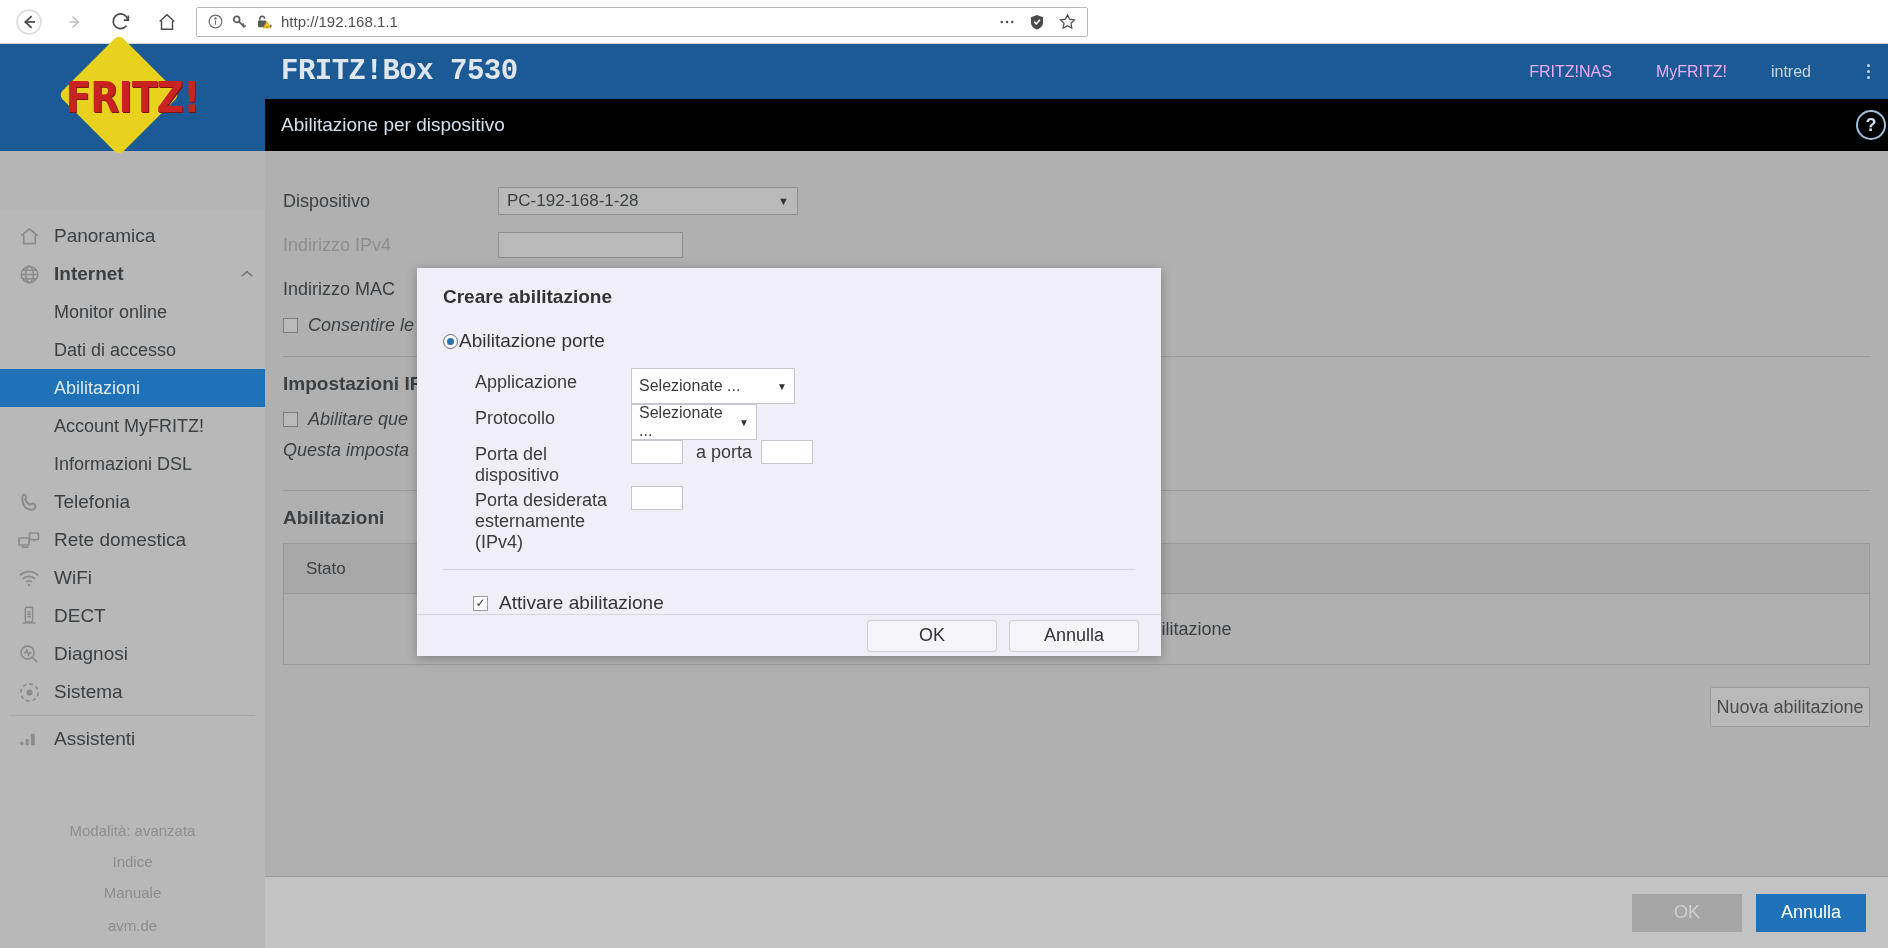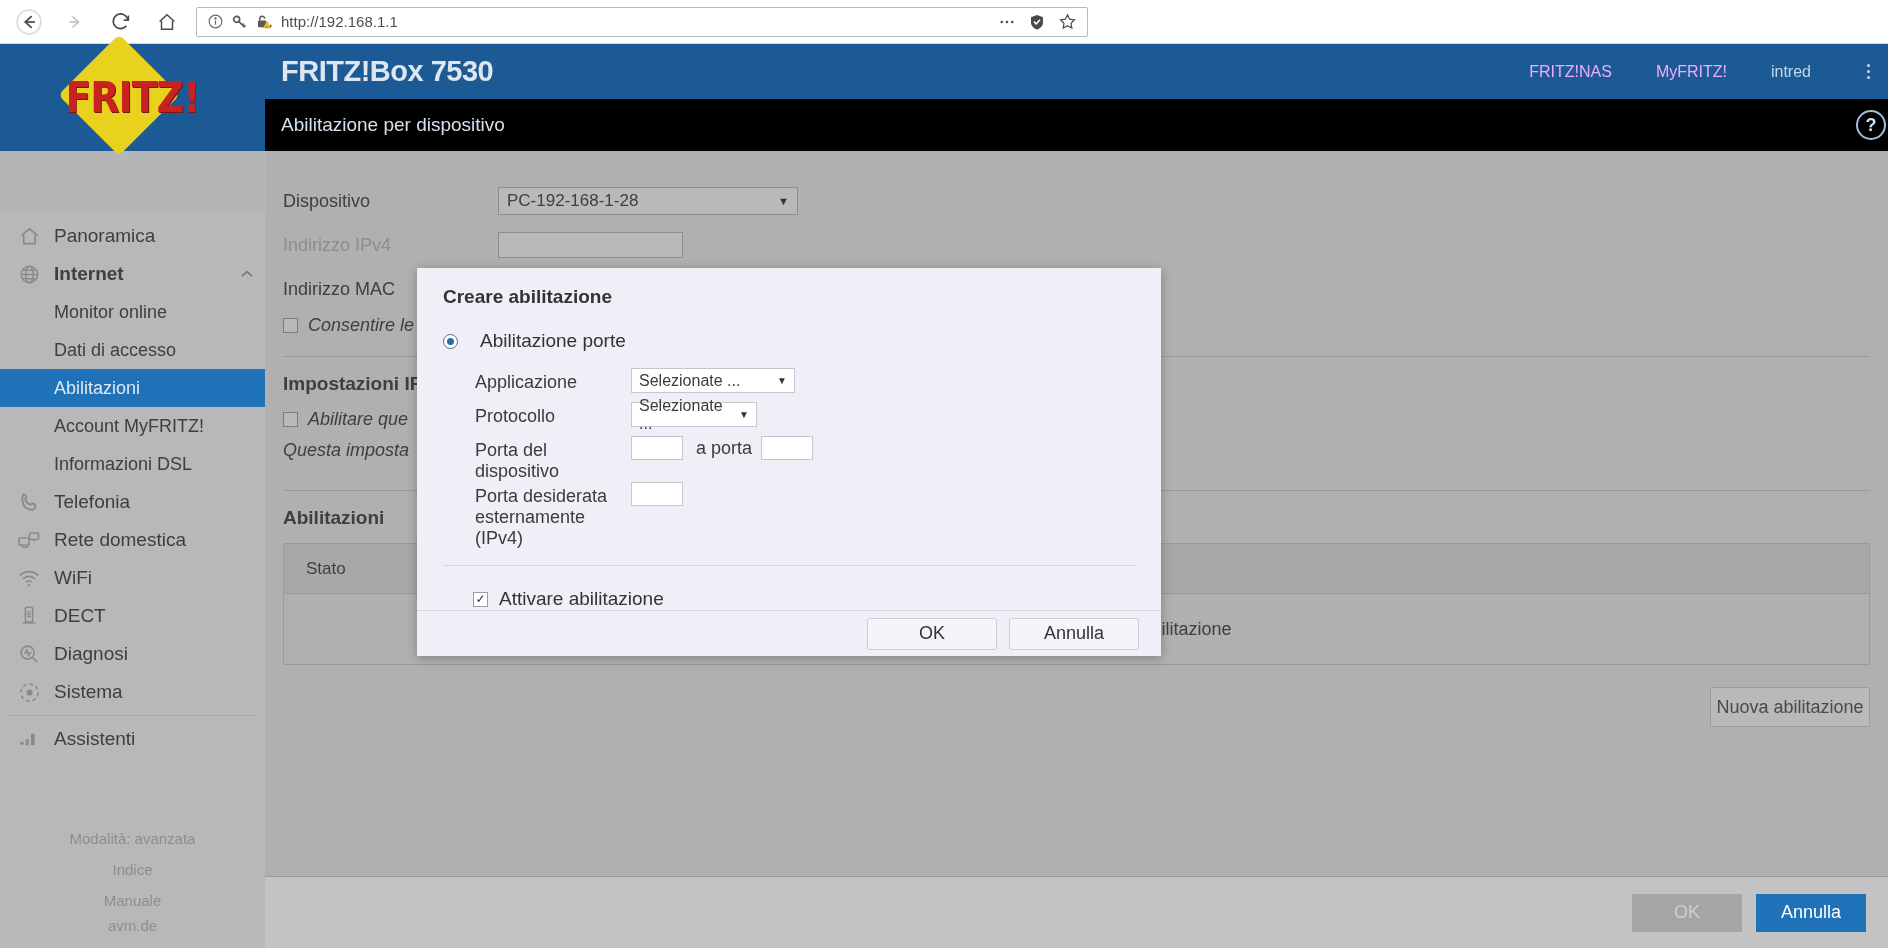--- a/index.html
+++ b/index.html
@@ -124,35 +124,35 @@
     margin: 4px 10px 4px 10px;
   }
   .sidebar-footer {
     background: #b8b8b8;
     padding: 6px 0 14px;
     text-align: center;
     font-size: 15px;
     color: #8d8d8d;
   }
   .sidebar-footer .row1 { display: flex; justify-content: center; gap: 14px; flex-direction: column; }
-  .sidebar-footer .row2 { margin-top: 8px; }
+  .sidebar-footer .row2 { margin-top: 16px; }
 
   
   .rightcol { flex: 1; display: flex; flex-direction: column; min-width: 0; }
   .header {
     height: 55px;
     background: #1c5a96;
     display: flex; align-items: center;
     padding: 0 18px 0 16px;
   }
   .brand {
     color: #dfe6ee;
     font-size: 29px;
     font-weight: bold;
-    font-family: Liberation Sans, sans-serif;
+    font-family: Liberation Mono, monospace;
     letter-spacing: -0.5px;
   }
   .hdr-links { margin-left: auto; display: flex; align-items: center; gap: 44px; }
   .hdr-link { color: #f0abfc; font-size: 16px; }
   .hdr-user { color: #c8d6e4; font-size: 16px; }
   .kebab { color: #c8d6e4; display: flex; flex-direction: column; gap: 3px; margin-left: 12px; }
   .kebab i { width: 3px; height: 3px; background: #c8d6e4; border-radius: 50%; display: block; }
 
   .subheader {
     height: 52px;
@@ -269,32 +269,32 @@
     box-shadow: 0 2px 10px rgba(0,0,0,0.28);
     z-index: 40;
     display: flex; flex-direction: column;
   }
   .modal-title {
     font-size: 19px; font-weight: bold;
     color: #333;
     padding: 18px 26px 0 26px;
   }
   .modal-body { padding: 22px 26px 0 26px; flex: 1; }
-  .radio-row { display: flex; align-items: center; gap: 22px; margin-bottom: 16px; }
+  .radio-row { display: flex; align-items: center; gap: 1px; margin-bottom: 16px; }
   .radio {
     width: 15px; height: 15px; border-radius: 50%;
     border: 1px solid #5a6b7a; background: #fff;
     display: flex; align-items: center; justify-content: center;
   }
   .radio i { width: 7px; height: 7px; border-radius: 50%; background: #2a6fa8; display:block; }
   .radio-lbl { font-size: 19px; color: #333; }
   .mrow { display: flex; align-items: flex-start; min-height: 34px; margin-bottom: 0; }
   .mlabel { width: 188px; flex: 0 0 188px; font-size: 18px; color: #3b3b3b; padding-top: 4px; padding-left: 32px; }
   .msel {
-    height: 25px; background: #ffffff;
+    height: 36px; background: #ffffff;
     border: 1px solid #c6c6cf;
     display: flex; align-items: center;
     padding: 0 7px;
     font-size: 16px; color: #3b3b3b;
   }
   .msel .caret { margin-left: auto; padding-left: 12px; font-size: 10px; color: #333; }
   .msel.wide { width: 164px; }
   .msel.narrow { width: 126px; }
   .minput {
     width: 52px; height: 24px;

